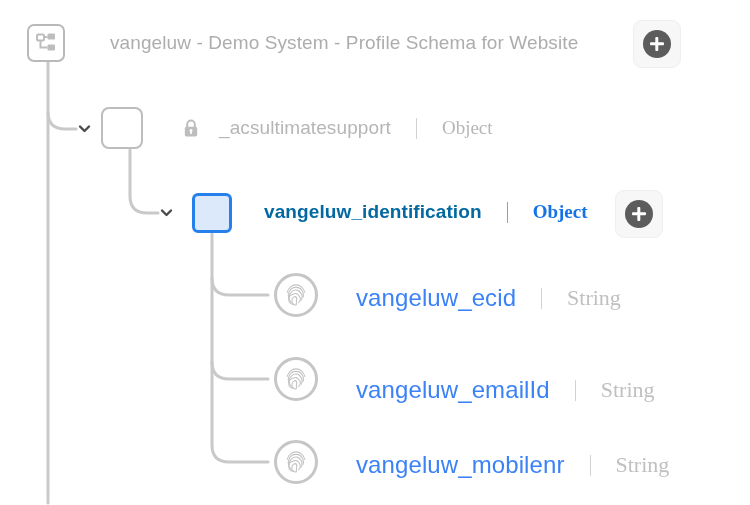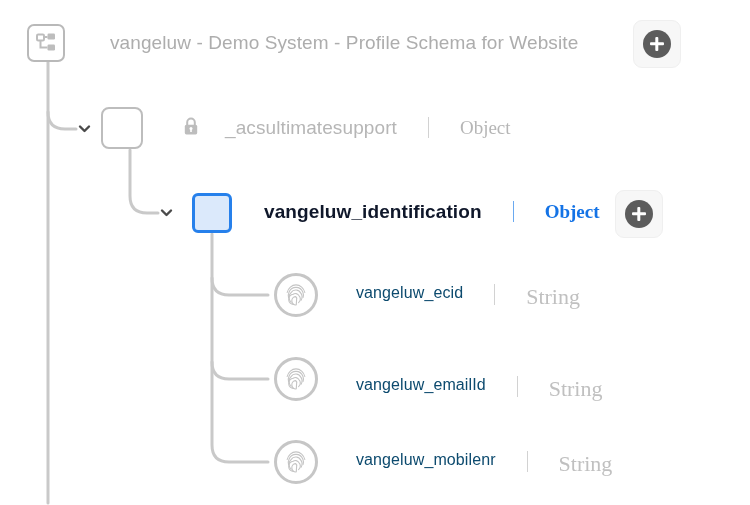--- a/index.html
+++ b/index.html
@@ -89,38 +89,38 @@
     background: #ffffff;
     display: flex;
     align-items: center;
     justify-content: center;
     box-sizing: border-box;
   }
 
   
   .label-row {
     display: flex;
-    align-items: flex-start;
-    gap: 16px;
+    align-items: center;
+    gap: 10px;
   }
   .lock-icon {
     display: inline-flex;
     margin-right: 10px;
   }
   .node-name {
     font-size: 19px;
     color: #b6b6b6;
     letter-spacing: .1px;
   }
   .node-name.leaf {
-    font-size: 16px;
-    color: #0c4a6e;
+    font-size: 24px;
+    color: #3b82f6;
   }
   .node-name.selected {
-    color: #0f172a;
+    color: #0369a1;
     font-weight: bold;
   }
   .sep {
     display: inline-block;
     width: 1px;
     height: 21px;
     background: #d2d2d2;
     margin: 0 15px;
     vertical-align: middle;
   }

